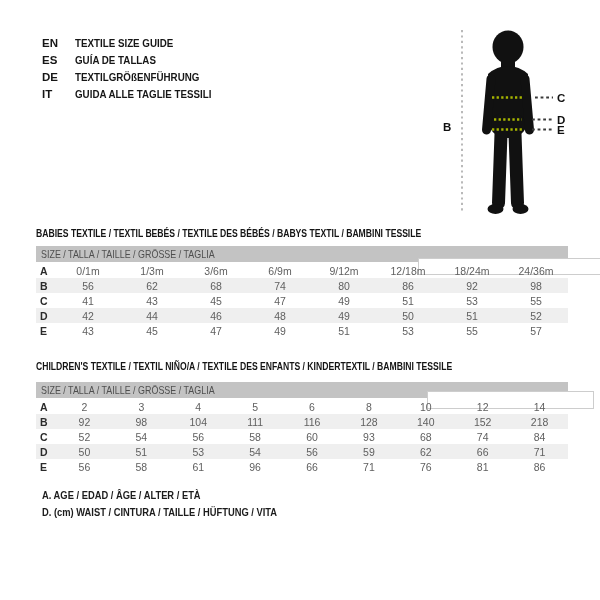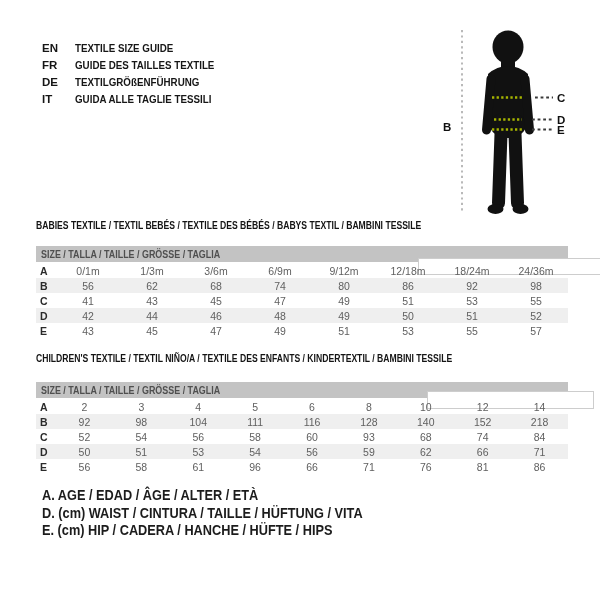--- a/index.html
+++ b/index.html
@@ -6,65 +6,65 @@
   body { font-family: "Liberation Sans", sans-serif; background:#ffffff; }
   .page {
     position:relative; width:600px; height:600px; background:#ffffff;
     overflow:hidden; color:#1a1a1a;
   }
   .cond { display:inline-block; transform:scaleX(0.82); transform-origin:0 50%; white-space:nowrap; }
   .cond85 { display:inline-block; transform:scaleX(0.85); transform-origin:0 50%; white-space:nowrap; }
 
   
   .langs { position:absolute; left:42px; top:37px; }
-  .lang-row { display:flex; height:17px; align-items:flex-end; font-size:11.5px; font-weight:bold; color:#161616; }
+  .lang-row { display:flex; height:17px; align-items:flex-start; font-size:11.5px; font-weight:bold; color:#161616; }
   .lang-code { width:33px; }
 
   
   .figure { position:absolute; left:440px; top:22px; width:160px; height:200px; }
 
   
-  .sec-title { position:absolute; left:36px; font-size:10.5px; font-weight:bold; color:#141414; }
+  .sec-title { position:absolute; left:36px; font-size:10.5px; font-weight:bold; color:#141414;margin-top:8px; }
 
   
   .tbl { position:absolute; left:36px; width:532px; }
   .size-bar {
     height:16px; background:#c3c3c3; display:flex; align-items:center;
     padding-left:5px; box-sizing:border-box; margin-bottom:1px;
-    font-size:10.5px; font-weight:bold; color:#4f4f4f;
+    font-size:10.5px; font-weight:normal; color:#4f4f4f;
   }
   .trow { display:flex; height:15px; align-items:center; font-size:10.5px; box-sizing:border-box; }
   .trow:nth-child(even) { background:#efefef; }
   .trow .lab { width:16px; padding-left:4px; font-weight:bold; color:#2b2b2b; position:relative; z-index:2; }
   .trow .val { flex:1; text-align:center; color:#5f5f5f; position:relative; z-index:2; }
 
   
   .hl-box { position:absolute; background:#ffffff; border:1px solid #cdcdcd; box-sizing:border-box; z-index:1; }
   .hl-babies { left:418px; top:258px; width:182px; height:17px; border-right:none; }
   .hl-children { left:427px; top:391px; width:167px; height:18px; }
 
   
   .legend { position:absolute; left:42px; top:486px; }
-  .legend-line { height:17.5px; display:flex; align-items:center; font-size:15px; font-weight:bold; color:#1c1c1c; }
+  .legend-line { height:17.5px; display:flex; align-items:center; font-size:11px; font-weight:bold; color:#1c1c1c; }
 
   svg text { font-family:"Liberation Sans", sans-serif; }
 </style>
 </head>
 <body>
 
 <div class="page">
 
   <div class="langs">
     <div class="lang-row">
       <span class="lang-code">EN</span>
       <span class="cond85">TEXTILE SIZE GUIDE</span>
     </div>
     <div class="lang-row">
-      <span class="lang-code">FR</span>
-      <span class="cond85">GUIDE DES TAILLES TEXTILE</span>
+      <span class="lang-code">ES</span>
+      <span class="cond85">GUÍA DE TALLAS</span>
     </div>
     <div class="lang-row">
       <span class="lang-code">DE</span>
       <span class="cond85">TEXTILGRÖßENFÜHRUNG</span>
     </div>
     <div class="lang-row">
       <span class="lang-code">IT</span>
       <span class="cond85">GUIDA ALLE TAGLIE TESSILI</span>
     </div>
   </div>
@@ -247,18 +247,15 @@
   </div>
   <div class="hl-box hl-children"></div>
 
   <div class="legend">
     <div class="legend-line">
         <span class="cond85">A. AGE / EDAD / ÂGE / ALTER / ETÀ</span>
       </div>
     <div class="legend-line">
         <span class="cond85">D. (cm) WAIST / CINTURA / TAILLE / HÜFTUNG / VITA</span>
       </div>
-    <div class="legend-line">
-        <span class="cond85">E. (cm) HIP / CADERA / HANCHE / HÜFTE / HIPS</span>
-      </div>
   </div>
 
 </div>
 
 </body></html>

